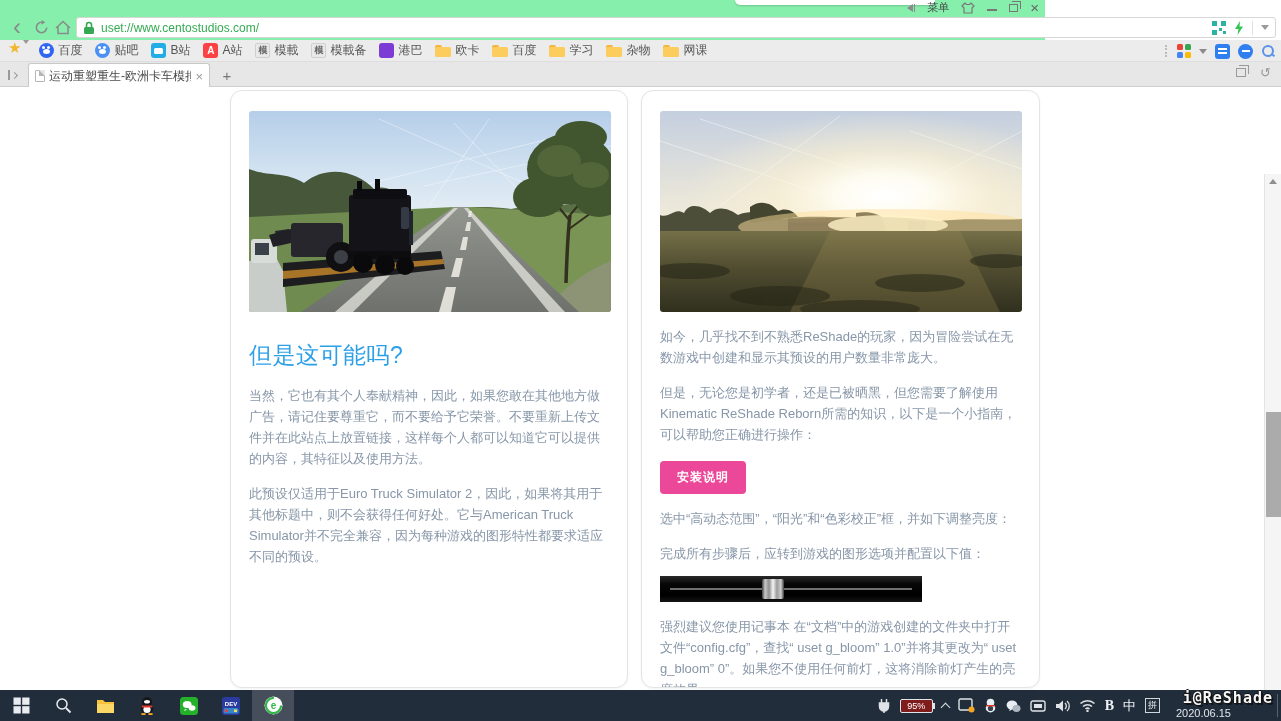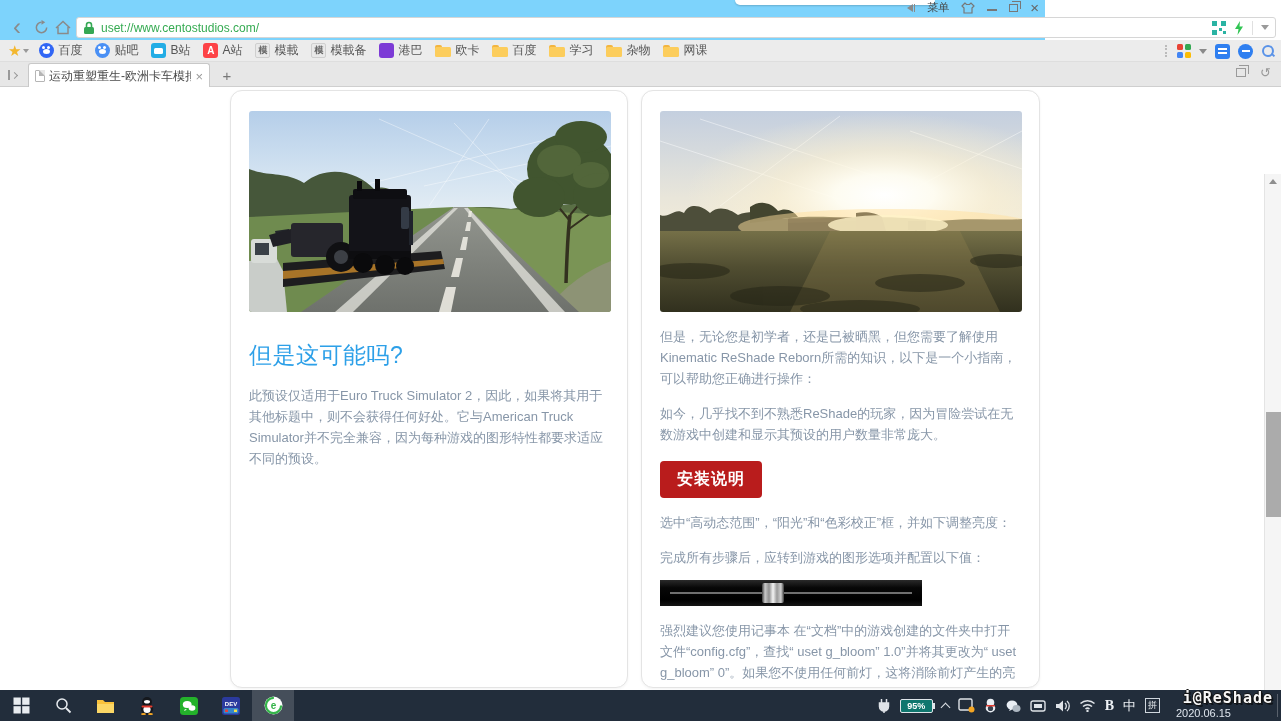--- a/index.html
+++ b/index.html
@@ -1,21 +1,21 @@
 <!DOCTYPE html>
 <html><head>
 <meta charset="utf-8">
 <style>
   * { margin:0; padding:0; box-sizing:border-box; }
   html,body { background:#3a3a3a; }
   body { font-family:"Liberation Sans", sans-serif; }
   #screen { position:relative; width:1281px; height:721px; background:#fff; overflow:hidden; }
 
   
-  .chrome { position:absolute; left:0; top:0; width:1045px; height:40px; background:#7dd3fc; }
+  .chrome { position:absolute; left:0; top:0; width:1045px; height:40px; background:#86efac; }
   .top-notch { position:absolute; left:735px; top:0; width:200px; height:5px; background:#ffffff; border-radius:0 0 5px 5px; box-shadow:0 1px 2px rgba(0,0,0,.18); }
   .win-controls { position:absolute; right:6px; top:0; height:15px; display:flex; align-items:center; gap:12px; color:#555; }
   .wc { display:flex; align-items:center; justify-content:center; height:14px; cursor:default; }
   .wc-menu { font-size:11px; color:#444; }
   .tri-left { width:0; height:0; border-top:4px solid transparent; border-bottom:4px solid transparent; border-right:6px solid #8a8a8a; }
   .tri-left-bar { width:1.5px; height:8px; background:#8a8a8a; margin-left:1px; }
   .wc-min { width:10px; height:1px; border-bottom:2px solid #777; margin-top:5px; }
   .wc-max { width:9px; height:8px; border:1.5px solid #777; position:relative; }
   .wc-max::before { content:""; position:absolute; left:2px; top:-4px; width:8px; height:7px; border:1.5px solid #777; border-bottom:none; border-left:none; }
   .wc-close::before { content:"×"; font-size:15px; color:#666; line-height:14px; }
@@ -24,21 +24,21 @@
   
   .nav-ico { position:absolute; top:16px; width:22px; height:22px; display:flex; align-items:center; justify-content:center; color:#8a8a8a; }
   .back-g::before { content:"‹"; font-size:24px; line-height:20px; color:#8a8a8a; }
   .urlbar { position:absolute; left:76px; top:17px; width:1200px; height:21px; background:#fff; border:1px solid #d6d6d6; border-radius:3px; display:flex; align-items:center; padding:0 6px; }
   .url-text { font-size:12px; color:#35ab52; margin-left:6px; flex:1 1 auto; white-space:nowrap; overflow:hidden; }
   .url-right { display:flex; align-items:center; gap:8px; }
   .url-sep { width:1px; height:14px; background:#e0e0e0; }
   .chev-down { width:0; height:0; border-left:4px solid transparent; border-right:4px solid transparent; border-top:5px solid #9a9a9a; }
 
   
-  .bmbar { position:absolute; left:0; top:40px; width:1281px; height:22px; background:#ececec; display:flex; align-items:center; padding-left:8px; border-bottom:1px solid #dedede; }
+  .bmbar { position:absolute; left:0; top:40px; width:1281px; height:22px; background:#ececec; display:flex; padding-left:8px; border-bottom:1px solid #dedede; }
   .bm { display:flex; align-items:center; gap:4px; margin-right:13px; font-size:12px; color:#555; cursor:default; }
   .bm-label { white-space:nowrap; }
   .bmi { width:15px; height:15px; display:flex; align-items:center; justify-content:center; border-radius:3px; font-size:9px; }
   .fav-star { color:#f3b72e; font-size:15px; line-height:15px; }
   .fav-star::before { content:"★"; }
   .tri-dn-sm { width:0; height:0; border-left:3.5px solid transparent; border-right:3.5px solid transparent; border-top:4px solid #999; margin:0 10px 0 2px; }
   .bmi-paw { background:#3166f5; position:relative; border-radius:50%; }
   .bmi-paw::before { content:""; position:absolute; left:4px; top:6px; width:7px; height:5px; background:#fff; border-radius:50%; }
   .bmi-paw::after { content:""; position:absolute; left:3px; top:2.5px; width:3px; height:3px; background:#fff; border-radius:50%; box-shadow:5px 0 0 #fff; }
   .bmi-paw2 { background:#4a90f5; }
@@ -83,39 +83,39 @@
 
   
   .content { position:absolute; left:0; top:87px; width:1281px; height:603px; background:#ffffff; overflow:hidden; }
   .card { position:absolute; top:3px; height:598px; background:#fff; border:1px solid #e4e4e4; border-radius:12px; box-shadow:0 1px 3px rgba(0,0,0,.05); padding:20px 18px; overflow:hidden; }
   .card-left { left:230px; width:398px; }
   .card-right { left:641px; width:399px; }
   .hero { width:362px; height:201px; border-radius:3px; overflow:hidden; }
   .hero svg { display:block; width:100%; height:100%; }
   .card h2 { margin-top:28px; font-size:23px; font-weight:400; color:#2da0e8; letter-spacing:.5px; }
   .card p { margin-top:14px; font-size:13px; line-height:21px; color:#8796a8; }
-  .btn-install { display:inline-block; margin-top:16px; background:#b91c1c; color:#fff; font-size:16px; font-weight:bold; padding:8px 17px; border-radius:4px; letter-spacing:1px; }
+  .btn-install { display:inline-block; margin-top:16px; background:#ec4899; color:#fff; font-size:12px; font-weight:bold; padding:8px 17px; border-radius:4px; letter-spacing:1px; }
   .slider-fig { margin-top:12px; width:262px; height:26px; background:linear-gradient(#2a2a2a,#070707 30%,#000 75%,#151515); position:relative; }
   .slider-line { position:absolute; left:10px; right:10px; top:12px; height:2px; background:#6f6f6f; }
   .slider-handle { position:absolute; left:102px; top:3px; width:22px; height:20px; background:linear-gradient(90deg,#3f3f3f 0,#c9c9c9 14%,#8f8f8f 32%,#f4f4f4 50%,#9a9a9a 68%,#cfcfcf 86%,#3a3a3a 100%); border-radius:2px; }
 
   
   .scrollbar { position:absolute; right:0; top:87px; width:17px; height:603px; background:#f5f5f5; border-left:1px solid #e4e4e4; }
   .sb-up, .sb-dn { position:absolute; left:0; width:16px; height:14px; display:flex; align-items:center; justify-content:center; }
   .sb-up { top:0; }
   .sb-up i { width:0; height:0; border-left:4px solid transparent; border-right:4px solid transparent; border-bottom:5px solid #8f8f8f; }
   .sb-thumb { position:absolute; left:1px; top:238px; width:15px; height:105px; background:#ababab; }
 
   
   .taskbar { position:absolute; left:0; bottom:0; width:1281px; height:31px; background:#222d3b; }
   .tb-left { position:absolute; left:0; top:0; height:31px; display:flex; }
   .tb-slot { width:42px; height:31px; display:flex; align-items:center; justify-content:center; }
   .tb-slot.active { background:rgba(255,255,255,.16); }
   .tray { position:absolute; right:121px; top:0; height:31px; display:flex; align-items:center; gap:9px; }
-  .battery { width:33px; height:14px; background:#0f766e; border:1px solid #dfe5ea; border-radius:2px; color:#fff; font-size:9px; font-weight:bold; line-height:12px; text-align:center; position:relative; }
+  .battery { width:33px; height:14px; background:#7f1d1d; border:1px solid #dfe5ea; border-radius:2px; color:#fff; font-size:9px; font-weight:normal; line-height:12px; text-align:center; position:relative; }
   .battery::after { content:""; position:absolute; right:-3px; top:3px; width:2px; height:6px; background:#dfe5ea; }
   .chev-up { width:7px; height:7px; border-left:1.6px solid #dfe3e8; border-top:1.6px solid #dfe3e8; transform:rotate(45deg); margin-top:3px; }
   .tray-text { color:#eef2f6; font-size:13px; }
   .tray-b { font-family:"Liberation Serif", serif; font-weight:bold; font-size:14px; color:#eef2f6; }
   .ime-pinyin { width:15px; height:15px; border:1px solid #cfd6dd; font-size:9px; color:#eef2f6; text-align:center; line-height:13px; }
   .clock { position:absolute; right:50px; bottom:2px; color:#dfe6ee; font-size:11px; }
   .watermark { position:absolute; right:8px; top:-1px; color:#f7f7f7; font-family:"DejaVu Sans Mono", monospace; font-weight:bold; font-size:15px; letter-spacing:1px;
     text-shadow:-1px 0 #151515,1px 0 #151515,0 -1px #151515,0 1px #151515,2px 2px 0 rgba(0,0,0,.55); }
   .peek-sep { position:absolute; right:3px; top:4px; width:1px; height:23px; background:rgba(255,255,255,.25); }
 </style>
@@ -333,20 +333,21 @@
             <rect x="126" y="68" width="5" height="12" fill="#0a0a0d"></rect>
           <rect x="152" y="96" width="8" height="22" rx="2" fill="#343b46"></rect>
           <rect x="100" y="140" width="62" height="8" fill="#0d0d10"></rect>
           <circle cx="114" cy="152" r="10" fill="#0a0a0c"></circle>
             <circle cx="136" cy="154" r="10" fill="#0a0a0c"></circle>
             <circle cx="156" cy="155" r="9" fill="#0a0a0c"></circle>
           <rect x="160" y="100" width="4" height="34" fill="#20242c"></rect>
         </svg>
       </div>
       <h2>但是这可能吗?</h2>
+      <p>当然，它也有其个人奉献精神，因此，如果您敢在其他地方做广告，请记住要尊重它，而不要给予它荣誉。不要重新上传文件并在此站点上放置链接，这样每个人都可以知道它可以提供的内容，其特征以及使用方法。</p>
       <p>此预设仅适用于Euro Truck Simulator 2，因此，如果将其用于其他标题中，则不会获得任何好处。它与American Truck Simulator并不完全兼容，因为每种游戏的图形特性都要求适应不同的预设。</p>
     </div>
 
     <div class="card card-right">
       <div class="hero">
         <svg viewBox="0 0 362 201" preserveAspectRatio="none">
           <defs>
             <linearGradient id="Rsky" x1="0" x2="0" y1="0" y2="1">
               <stop offset="0" stop-color="#c4cfdf"></stop>
                 <stop offset=".7" stop-color="#e9e6da"></stop>
@@ -386,22 +387,22 @@
           <polygon points="170,120 300,120 340,201 130,201" fill="#9a8a52" opacity=".28"></polygon>
           <g fill="#262617" opacity=".55">
             <ellipse cx="30" cy="160" rx="40" ry="8"></ellipse>
               <ellipse cx="120" cy="185" rx="50" ry="10"></ellipse>
             <ellipse cx="260" cy="172" rx="45" ry="9"></ellipse>
               <ellipse cx="340" cy="150" rx="30" ry="7"></ellipse>
             <ellipse cx="200" cy="198" rx="60" ry="9"></ellipse>
           </g>
         </svg>
       </div>
+      <p>如今，几乎找不到不熟悉ReShade的玩家，因为冒险尝试在无数游戏中创建和显示其预设的用户数量非常庞大。</p>
       <p>但是，无论您是初学者，还是已被晒黑，但您需要了解使用Kinematic ReShade Reborn所需的知识，以下是一个小指南，可以帮助您正确进行操作：</p>
-      <p>如今，几乎找不到不熟悉ReShade的玩家，因为冒险尝试在无数游戏中创建和显示其预设的用户数量非常庞大。</p>
       <span class="btn-install">安装说明</span>
       <p>选中“高动态范围”，“阳光”和“色彩校正”框，并如下调整亮度：</p>
       <p>完成所有步骤后，应转到游戏的图形选项并配置以下值：</p>
       <div class="slider-fig">
         <div class="slider-line"></div>
         <div class="slider-handle"></div>
       </div>
       <p>强烈建议您使用记事本 在“文档”中的游戏创建的文件夹中打开文件“config.cfg”，查找“ uset g_bloom” 1.0”并将其更改为“ uset g_bloom” 0”。如果您不使用任何前灯，这将消除前灯产生的亮度效果。</p>
     </div>
 

